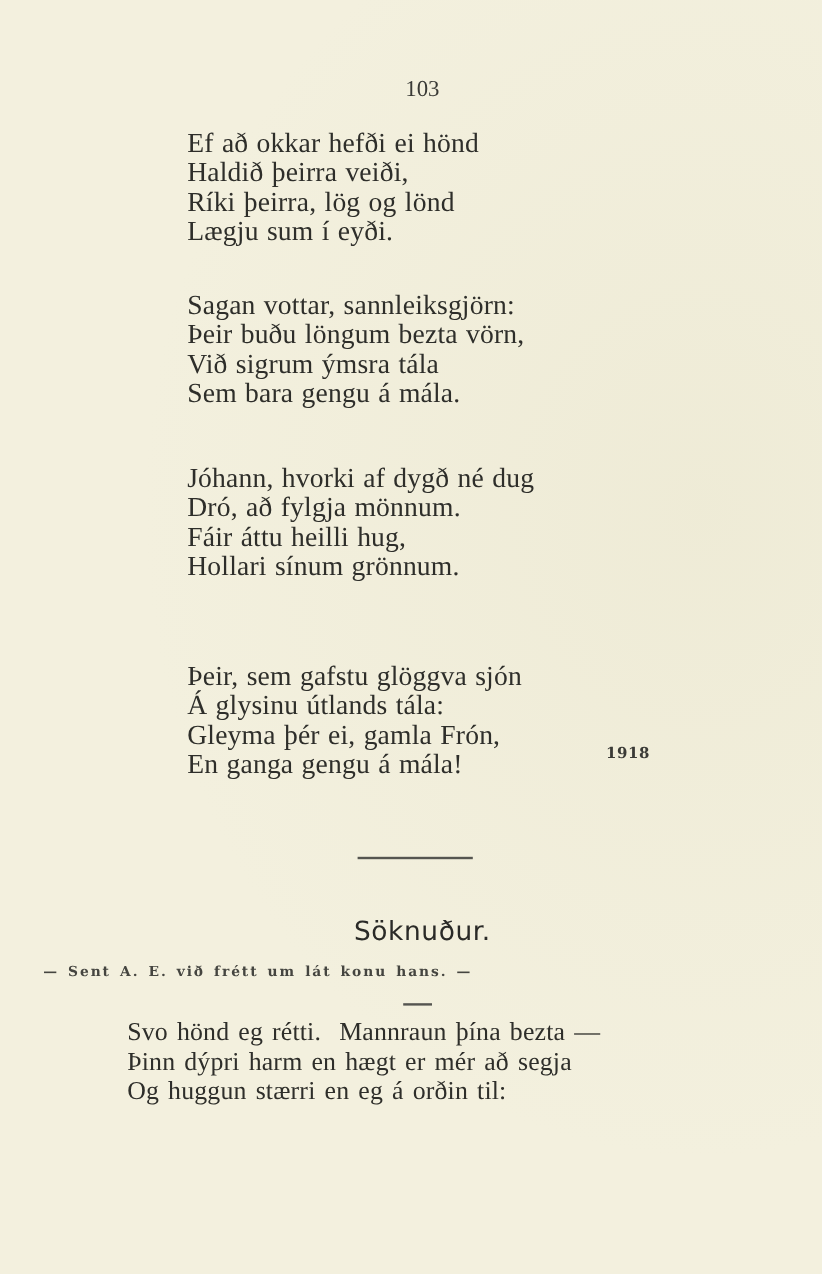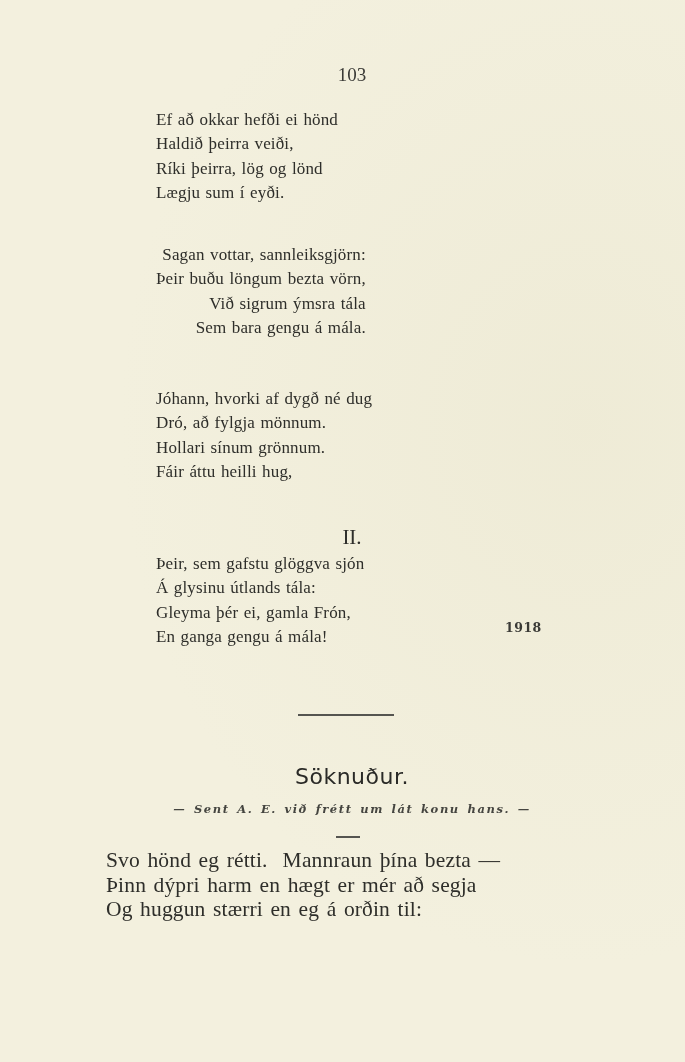--- a/index.html
+++ b/index.html
@@ -34,21 +34,21 @@
       font-size: 19px;
       color: #3a3a36;
     }
     .stanza {
       position: absolute;
       left: 120px;
     }
     .line {
       display: block;
       font-family: "Liberation Serif", serif;
-      font-size: 17px;
+      font-size: 23px;
       line-height: 24.3px;
       white-space: nowrap;
       color: #2e2e2a;
       letter-spacing: 0.15px;
       word-spacing: 1px;
     }
     .section-mark {
       position: absolute;
       left: 0;
       width: 632px;
@@ -85,28 +85,26 @@
       font-family: "DejaVu Sans", sans-serif;
       font-size: 22px;
       letter-spacing: 0.5px;
       color: #2a2a27;
     }
     .dedication {
       position: absolute;
       left: 0;
       width: 632px;
       top: 802px;
-      text-align: center;
       font-family: "DejaVu Serif", serif;
       font-weight: bold;
       font-size: 11.5px;
       letter-spacing: 1.6px;
       word-spacing: 2px;
       color: #454540;
-      font-style: italic;
     }
     .divider-short {
       position: absolute;
       left: 300px;
       top: 836px;
       width: 24px;
       height: 2px;
       background: #555550;
     }
     .stanza-wide {
@@ -126,35 +124,34 @@
 
   <div class="page-number">103</div>
 
   <div class="stanza" style="top:108px;">
     <span class="line">Ef að okkar hefði ei hönd</span>
     <span class="line">Haldið þeirra veiði,</span>
     <span class="line">Ríki þeirra, lög og lönd</span>
     <span class="line">Lægju sum í eyði.</span>
   </div>
 
-  <div class="stanza" style="top:243px;text-align:right;">
+  <div class="stanza" style="top:243px;">
     <span class="line">Sagan vottar, sannleiksgjörn:</span>
     <span class="line">Þeir buðu löngum bezta vörn,</span>
     <span class="line">Við sigrum ýmsra tála</span>
     <span class="line">Sem bara gengu á mála.</span>
   </div>
 
   <div class="stanza" style="top:387px;">
     <span class="line">Jóhann, hvorki af dygð né dug</span>
     <span class="line">Dró, að fylgja mönnum.</span>
+    <span class="line">Fáir áttu heilli hug,</span>
     <span class="line">Hollari sínum grönnum.</span>
-    <span class="line">Fáir áttu heilli hug,</span>
   </div>
 
-  <div class="section-mark">II.</div>
 
   <div class="stanza" style="top:552px;">
     <span class="line">Þeir, sem gafstu glöggva sjón</span>
     <span class="line">Á glysinu útlands tála:</span>
     <span class="line">Gleyma þér ei, gamla Frón,</span>
     <span class="line">En ganga gengu á mála!</span>
   </div>
 
   <div class="date">1918</div>
 

